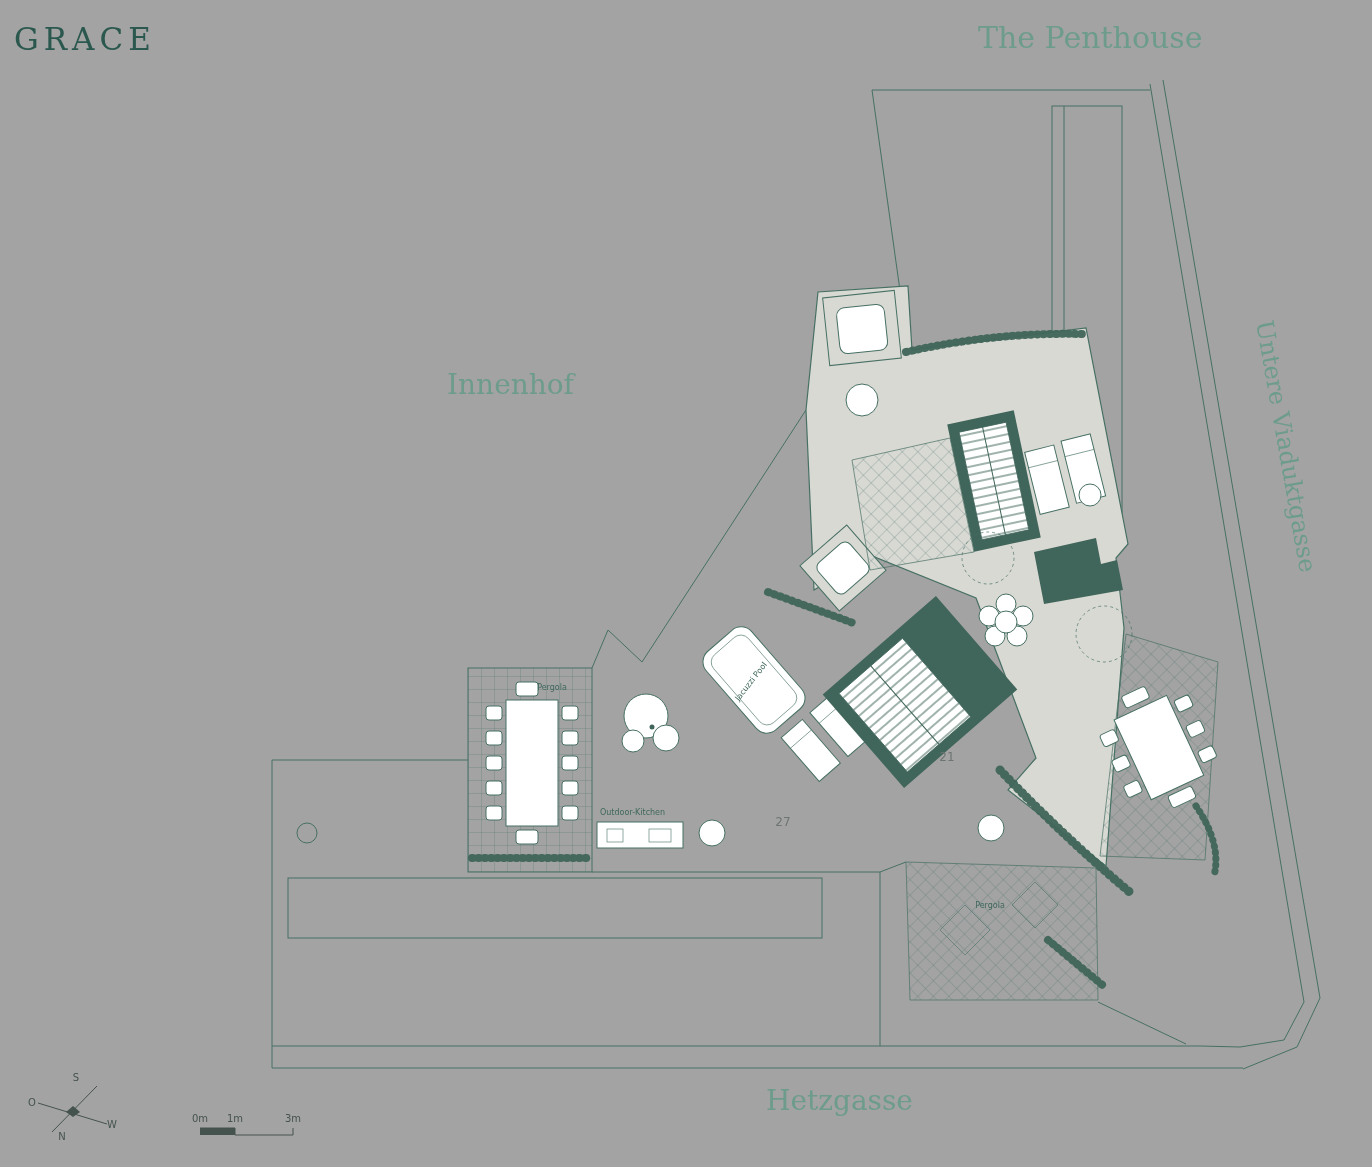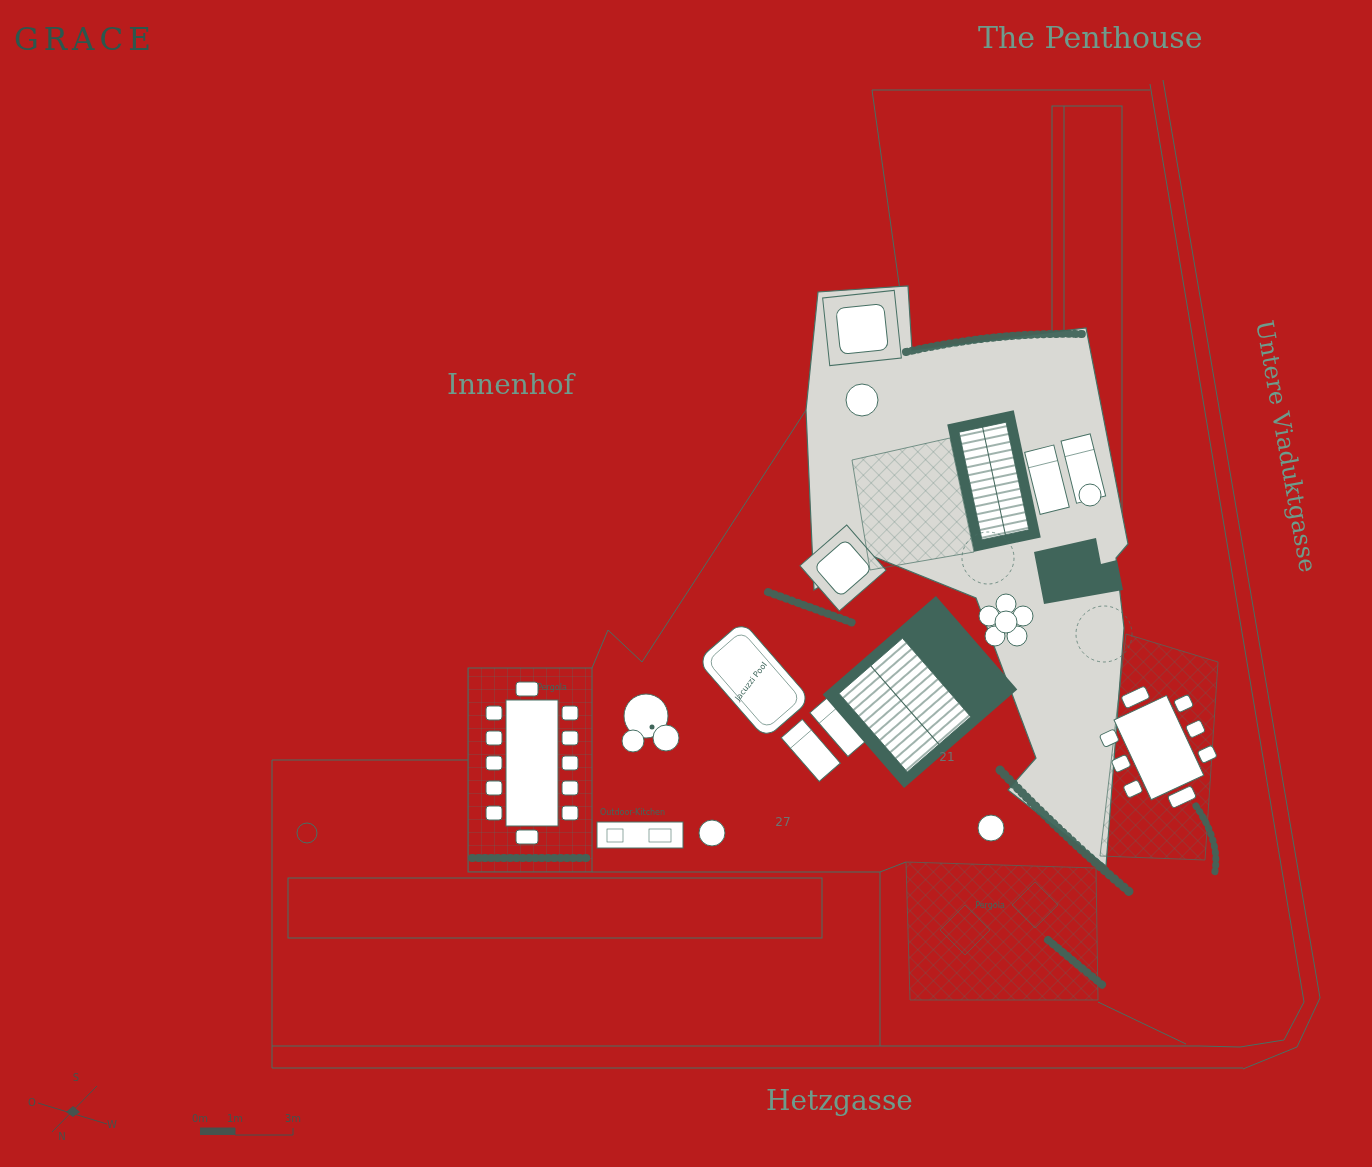--- a/index.html
+++ b/index.html
@@ -1,16 +1,16 @@
 <!DOCTYPE html>
 <html style="--line: #477064; --grayfill: #d9d9d4; --dark: #40655a; --label: #6d9c8c; --brand: #2b584e; --small: #40685d; --number: #6d7572;"><head>
 <meta charset="utf-8">
 <style>
   html,body{margin:0;padding:0;background:#ffffff;}
-  .page{position:relative;width:1372px;height:1167px;background:#b91c1c;overflow:hidden;
+  .page{position:relative;width:1372px;height:1167px;background:#a3a3a3;overflow:hidden;
         font-family:"DejaVu Sans",sans-serif;}
   svg{display:block;}
   
   .ln{stroke:var(--line);fill:none;stroke-width:1;}
   .lnthin{stroke:var(--line);fill:none;stroke-width:.6;}
   .gray{fill:var(--grayfill);stroke:var(--line);stroke-width:1.2;}
   .dark{fill:var(--dark);stroke:none;}
   .wht{fill:#fff;stroke:var(--line);stroke-width:1;}
   .veg{stroke:var(--dark);fill:none;stroke-linecap:round;opacity:.95;}
   .dash{stroke:var(--line);fill:none;stroke-width:.7;stroke-dasharray:3 3;}

